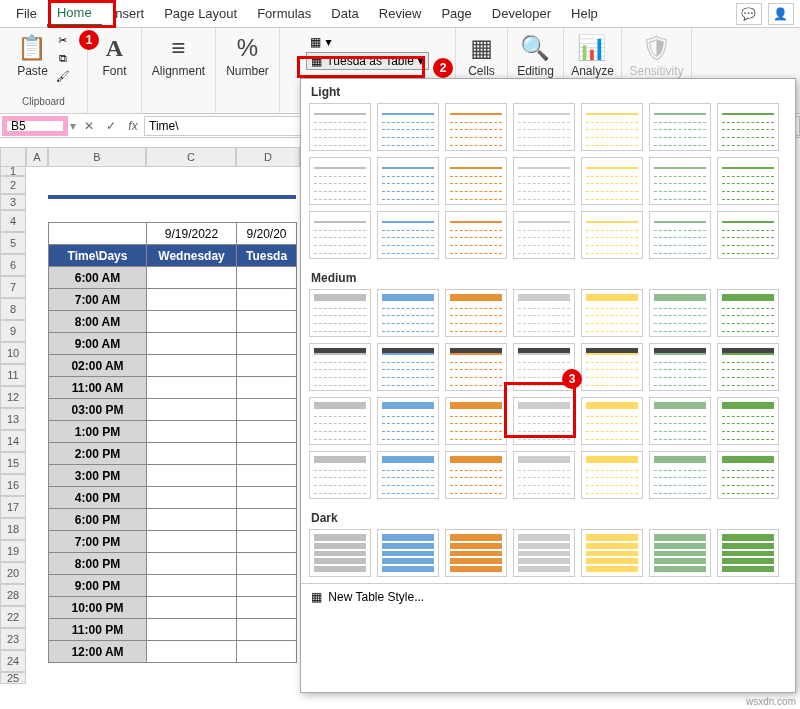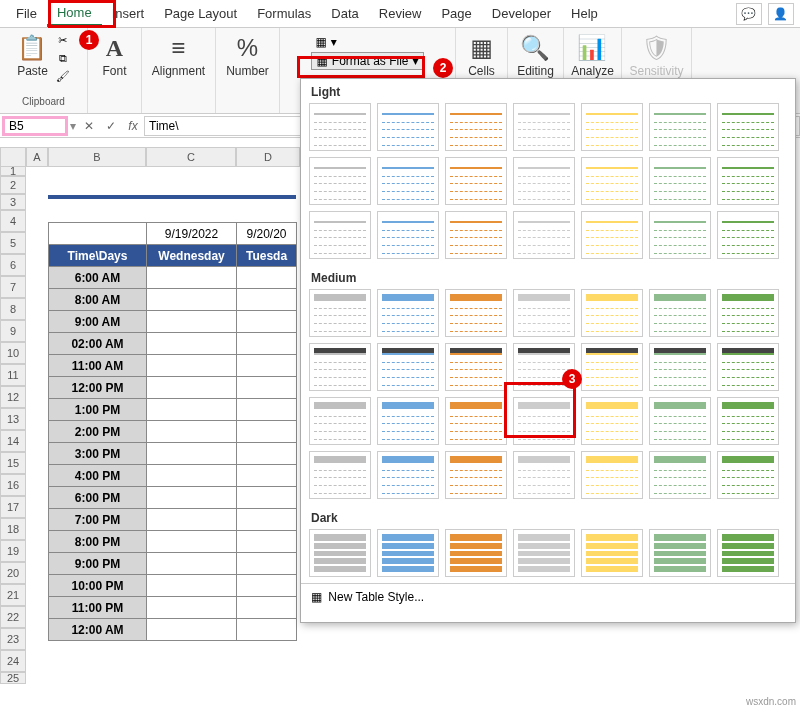--- a/index.html
+++ b/index.html
@@ -24,42 +24,42 @@
 .big-btn svg, .big-btn .icon-box { width: 28px; height: 28px; margin-bottom: 2px; }
 .icon-box { font-size: 24px; display: flex; align-items: center; justify-content: center; color: #444; }
 .stack { display: flex; flex-direction: column; gap: 2px; align-items: center; }
 .mini-btn { width: 22px; height: 16px; font-size: 11px; display: flex; align-items: center; justify-content: center; cursor: pointer; }
 .styles-col { display: flex; flex-direction: column; gap: 2px; padding: 2px 4px; }
 .styles-item { display: flex; align-items: center; gap: 4px; font-size: 12px; cursor: pointer; padding: 1px 4px; }
 .styles-item.hl { border: 1px solid #999; background: #eaeaea; }
 
 
 .fbar { display: flex; align-items: center; height: 24px; border-bottom: 1px solid #ccc; background: #fff; font-size: 12px; }
-.name-box { width: 66px; border: 3px solid #f9a8d4; height: 20px; padding: 0 4px; display: flex; align-items: center; margin-left: 2px; }
+.name-box { width: 66px; border: 5px solid #f9a8d4; height: 20px; padding: 0 4px; display: flex; align-items: center; margin-left: 2px; }
 .fx-btn { width: 22px; text-align: center; color: #666; cursor: pointer; }
 .fx-input { flex: 1; border: 1px solid #ccc; height: 20px; padding: 0 4px; display: flex; align-items: center; overflow: hidden; }
 .corner { width: 26px; height: 20px; border: 1px solid #ccc; background: #eee; }
 .ch { height: 20px; border: 1px solid #ccc; background: #eee; font-size: 11px; display: flex; align-items: center; justify-content: center; color: #555; }
 .rh { width: 26px; border: 1px solid #ccc; background: #eee; font-size: 11px; display: flex; align-items: center; justify-content: center; color: #555; }
 
 .data-wrap { position: absolute; left: 48px; top: 222px; }
 .data-table { border-collapse: collapse; }
 .data-table th, .data-table td { border: 1px solid #888; font-size: 12px; text-align: center; height: 22px; }
 .data-table .c1 { width: 98px; }
 .data-table .c2 { width: 90px; }
 .data-table .c3 { width: 60px; }
 .hdr-date { background: #fff; font-weight: normal; }
 .hdr-day { background: #305496; color: #fff; font-weight: bold; }
 .time-cell { background: #d6d6d6; font-weight: bold; margin-top: 41px; }
 
 
 .title-bar { position: absolute; left: 48px; top: 195px; width: 248px; height: 4px; background: #305496; }
 
 
-.gallery { position: absolute; left: 300px; top: 78px; width: 496px; height: 545px; background: #fff; border: 1px solid #aaa; box-shadow: 2px 2px 8px rgba(0,0,0,.3); overflow: hidden; }
+.gallery { position: absolute; left: 300px; top: 78px; width: 496px; height: 615px; background: #fff; border: 1px solid #aaa; box-shadow: 2px 2px 8px rgba(0,0,0,.3); overflow: hidden; }
 .gallery h4 { font-size: 12px; font-weight: 600; padding: 6px 10px 4px; color: #333; }
 .swatch-row { display: flex; flex-wrap: wrap; padding: 0 8px 6px; gap: 6px; }
 .swatch { width: 62px; height: 48px; border: 1px solid #ccc; cursor: pointer; background: #fff; position: relative; }
 .swatch-inner { position: absolute; inset: 4px; display: flex; flex-direction: column; gap: 2px; }
 .sw-line { flex: 1; }
 .gallery-footer { border-top: 1px solid #ccc; padding: 6px 10px; font-size: 12px; cursor: pointer; display: flex; align-items: center; gap: 6px; }
 
 .watermark { position: absolute; right: 4px; bottom: 2px; font-size: 10px; color: #999; }
 
 
@@ -130,21 +130,21 @@
       </div>
   </div>
   <div class="group" style="width:176px;">
     <div class="styles-col">
       <div class="styles-item">
         <span>▦</span>
         <span>▾</span>
       </div>
       <div class="styles-item hl">
         <span>▦</span>
-        <span>Format as File</span>
+        <span>Tuesda as Table</span>
         <span>▾</span>
       </div>
     </div>
     <div class="group-label">Styles</div>
   </div>
   <div class="group" style="width:52px;">
     <div class="big-btn">
         <div class="icon-box">▦</div>
         <span>Cells</span>
       </div>
@@ -203,21 +203,21 @@
   <div class="rh rh-row">11</div>
   <div class="rh rh-row">12</div>
   <div class="rh rh-row">13</div>
   <div class="rh rh-row">14</div>
   <div class="rh rh-row">15</div>
   <div class="rh rh-row">16</div>
   <div class="rh rh-row">17</div>
   <div class="rh rh-row">18</div>
   <div class="rh rh-row">19</div>
   <div class="rh rh-row">20</div>
-  <div class="rh rh-row">21</div>
+  <div class="rh rh-row">28</div>
   <div class="rh rh-row">22</div>
   <div class="rh rh-row">23</div>
   <div class="rh rh-row">24</div>
   <div class="rh rh-row" style="height:12px;">25</div>
 </div>
 
 <div class="title-bar"></div>
 
 <div class="data-wrap">
 <table class="data-table">
@@ -233,41 +233,46 @@
     <th class="c3 hdr-day">Tuesda</th>
   </tr>
   </tbody>
       <tbody id="time-rows">
         <tr>
           <td class="c1 time-cell">6:00 AM</td>
           <td class="c2"></td>
           <td class="c3"></td>
         </tr>
         <tr>
+          <td class="c1 time-cell">7:00 AM</td>
+          <td class="c2"></td>
+          <td class="c3"></td>
+        </tr>
+        <tr>
           <td class="c1 time-cell">8:00 AM</td>
           <td class="c2"></td>
           <td class="c3"></td>
         </tr>
         <tr>
           <td class="c1 time-cell">9:00 AM</td>
           <td class="c2"></td>
           <td class="c3"></td>
         </tr>
         <tr>
           <td class="c1 time-cell">02:00 AM</td>
           <td class="c2"></td>
           <td class="c3"></td>
         </tr>
         <tr>
           <td class="c1 time-cell">11:00 AM</td>
           <td class="c2"></td>
           <td class="c3"></td>
         </tr>
         <tr>
-          <td class="c1 time-cell">12:00 PM</td>
+          <td class="c1 time-cell">03:00 PM</td>
           <td class="c2"></td>
           <td class="c3"></td>
         </tr>
         <tr>
           <td class="c1 time-cell">1:00 PM</td>
           <td class="c2"></td>
           <td class="c3"></td>
         </tr>
         <tr>
           <td class="c1 time-cell">2:00 PM</td>

